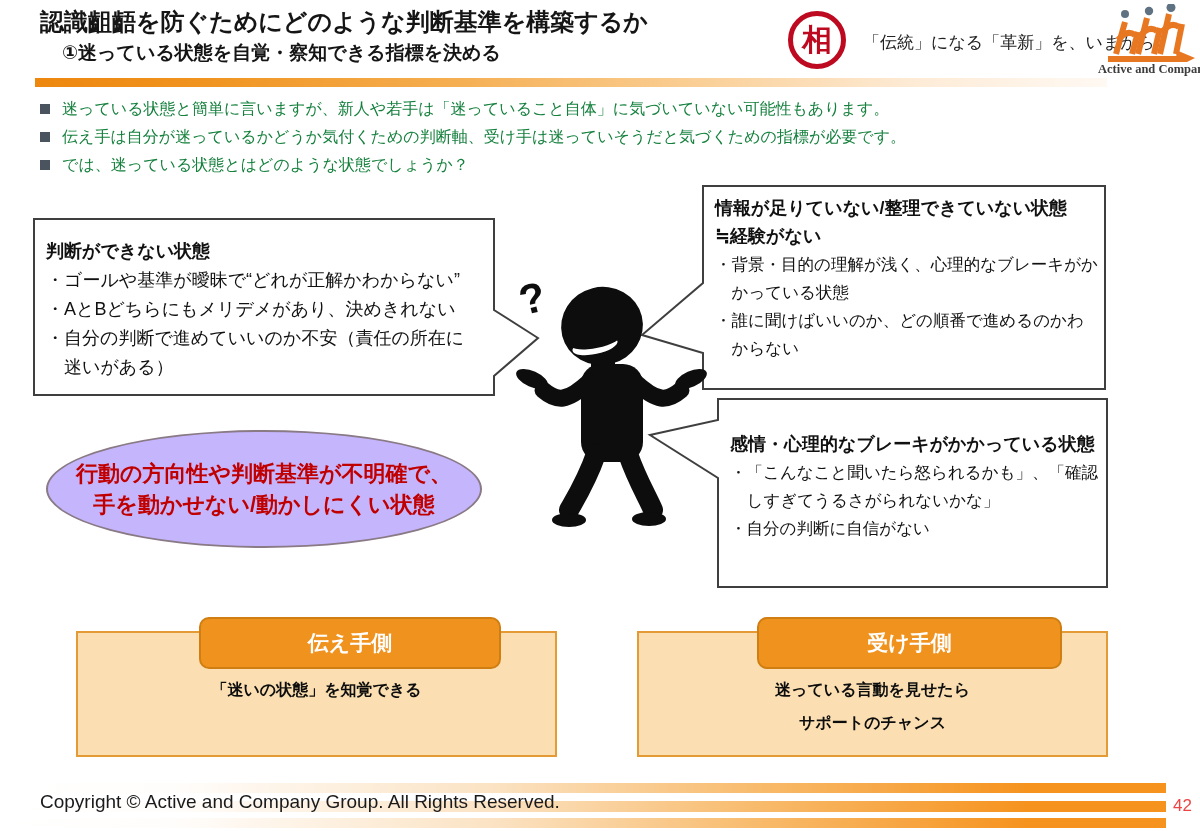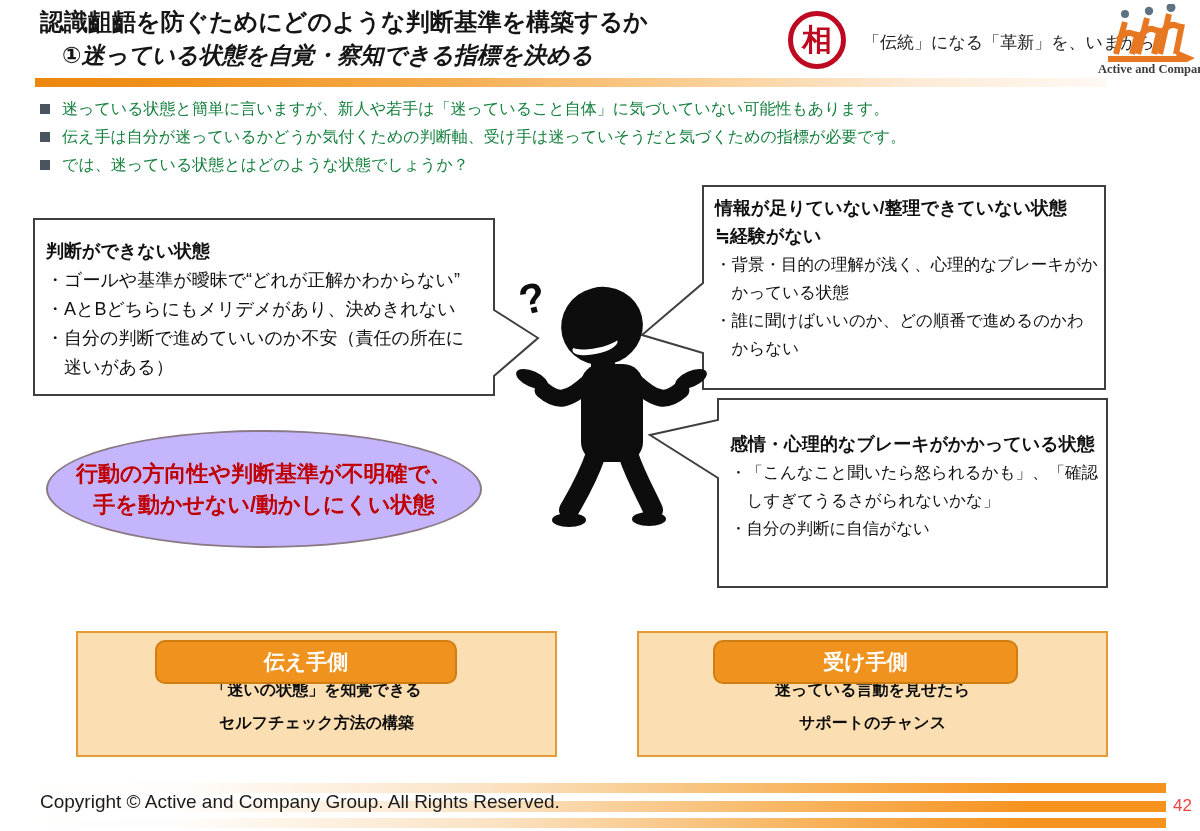--- a/index.html
+++ b/index.html
@@ -6,21 +6,21 @@
   .slide {
     position:relative; width:1200px; height:831px; background:#ffffff;
     font-family:"Liberation Sans","DejaVu Sans",sans-serif; overflow:hidden;
     color:#1a1a1a;
   }
   .abs { position:absolute; }
   .nowrap { white-space:nowrap; }
 
   
   .page-title   { left:40px; top:6px;  font-size:24px; font-weight:bold; color:#151515; }
-  .page-subtitle{ left:62px; top:40px; font-size:23px; font-weight:bold; color:#151515;font-style:italic; }
+  .page-subtitle{ left:62px; top:40px; font-size:19px; font-weight:bold; color:#151515; }
   .header-bar   { left:35px; top:78px; width:1072px; height:9px;
     background:linear-gradient(to right,#ED870E 0%,#F0931F 15%,#F5AD4E 38%,#FACF96 62%,#FDEBD6 82%,#FFF9F3 100%); }
   .sou-badge    { left:788px; top:11px; width:58px; height:58px; box-sizing:border-box;
     border:5px solid #BE0A20; border-radius:50%; background:#fff;
     display:flex; align-items:center; justify-content:center;
     font-size:30px; font-weight:bold; color:#BE0A20; }
   .tagline      { left:863px; top:31px; font-size:17px; color:#222;
     font-family:"Liberation Serif","DejaVu Serif",serif; }
   .logo-svg     { left:1104px; top:4px; }
   .logo-text    { left:1098px; top:62px; width:100px; text-align:center;
@@ -48,24 +48,24 @@
   .summary-ellipse { left:46px; top:430px; width:436px; height:118px; box-sizing:border-box;
     border-radius:50%; background:#c4b5fd; border:2px solid #8a7a85;
     display:flex; flex-direction:column; align-items:center; justify-content:center;
     color:#C00000; font-size:22px; font-weight:bold; line-height:31px; text-align:center; }
 
   
   .result-box { position:absolute; top:631px; height:126px; box-sizing:border-box;
     background:#FBDFB2; border:2px solid #E49A35; }
   .box-sender   { left:76px;  width:481px; }
   .box-receiver { left:637px; width:471px; }
-  .box-tab { position:absolute; top:640px; height:44px; box-sizing:border-box;
+  .box-tab { position:absolute; top:617px; height:52px; box-sizing:border-box;
     background:#F0921E; border:2px solid #D07E12; border-radius:10px; z-index:2;
     color:#fff; font-size:21px; font-weight:bold;
-    display:flex; align-items:center; justify-content:center; }
+    display:flex; align-items:center; justify-content:center;margin-left:44px; }
   .tab-sender   { left:155px; width:302px; }
   .tab-receiver { left:713px; width:305px; }
   .box-body { position:absolute; top:673px; text-align:center;
     font-size:16px; font-weight:bold; color:#0d0d0d; line-height:33px; }
   .body-sender   { left:76px;  width:481px; }
   .body-receiver { left:637px; width:471px; }
 
   
   .fbar { position:absolute; left:0; width:1166px;
     background:linear-gradient(to right,#ffffff 0%,#fffdfb 15%,#fbe3c4 42%,#f8b968 66%,#F6931F 88%,#F6931F 100%); }
@@ -194,21 +194,20 @@
     <div>行動の方向性や判断基準が不明確で、</div>
     <div>手を動かせない/動かしにくい状態</div>
   </div>
 
   <div class="result-box box-sender"></div>
   <div class="box-tab tab-sender">
     <span>伝え手側</span>
   </div>
   <div class="box-body body-sender">
     <div>「迷いの状態」を知覚できる</div>
-    <div>セルフチェック方法の構築</div>
   </div>
 
   <div class="result-box box-receiver"></div>
   <div class="box-tab tab-receiver">
     <span>受け手側</span>
   </div>
   <div class="box-body body-receiver">
     <div>迷っている言動を見せたら</div>
     <div>サポートのチャンス</div>
   </div>

